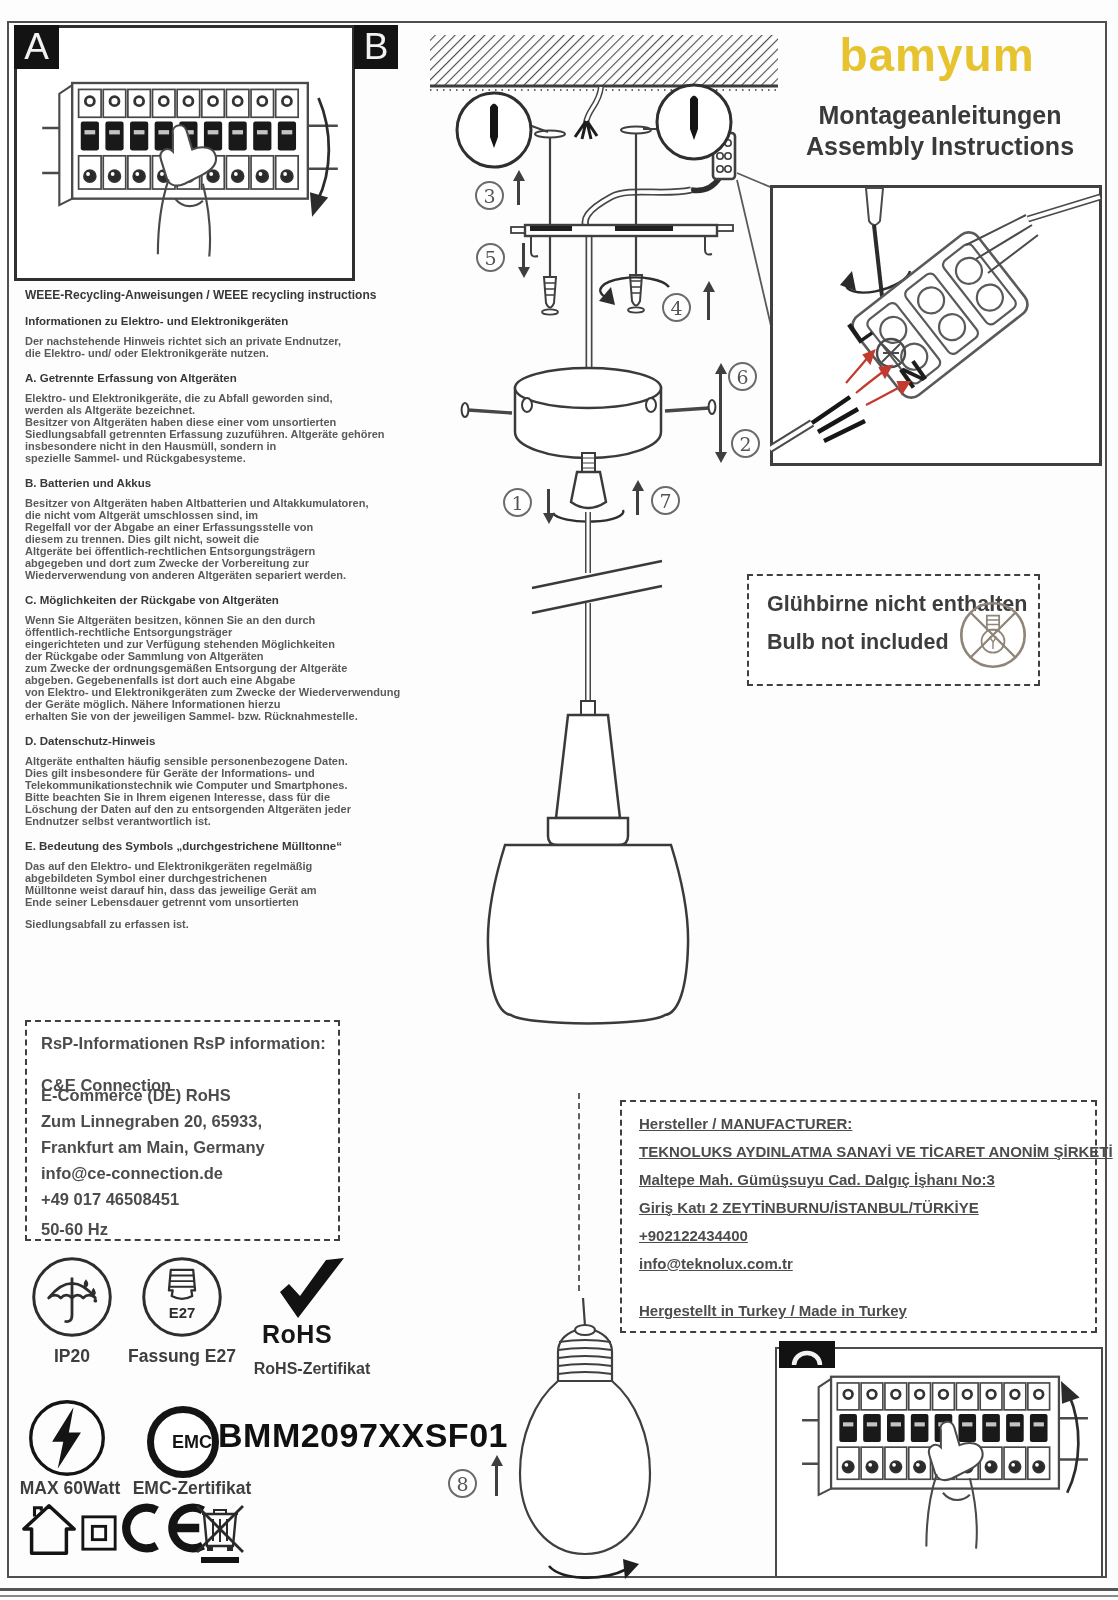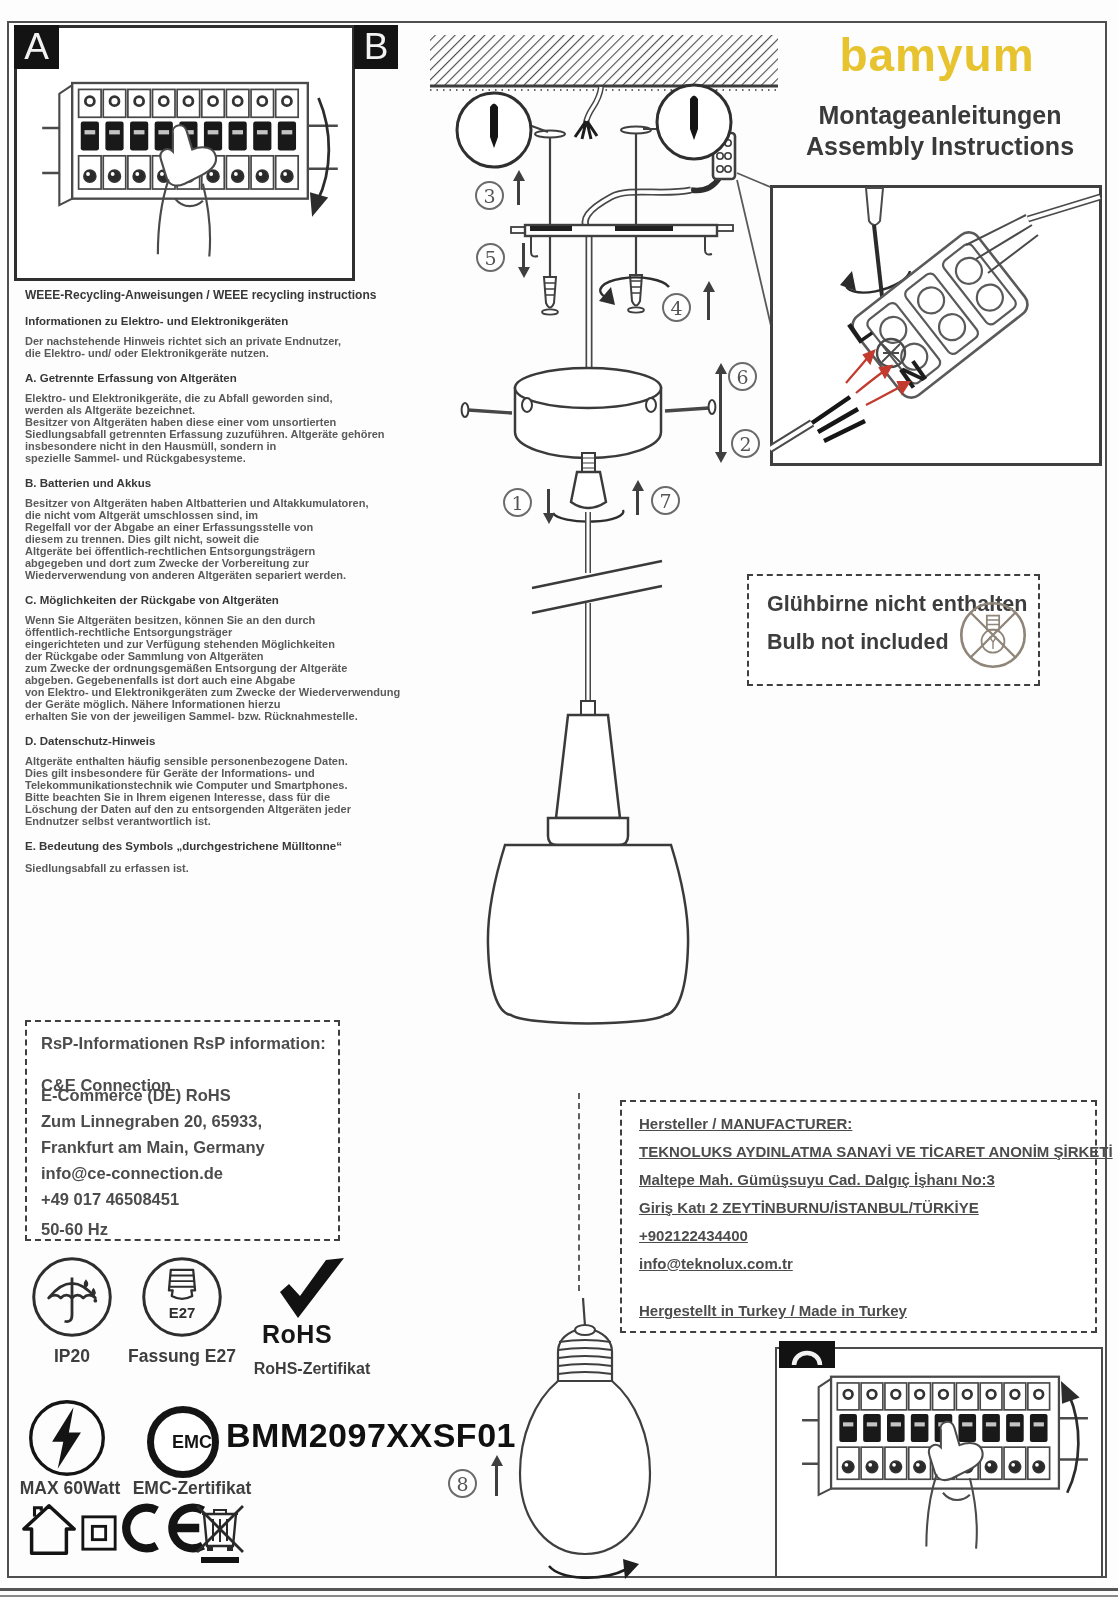--- a/index.html
+++ b/index.html
@@ -317,20 +317,24 @@
 der Geräte möglich. Nähere Informationen hierzu
 erhalten Sie von der jeweiligen Sammel- bzw. Rücknahmestelle.</p>
   <h3>D. Datenschutz-Hinweis</h3>
   <p>Altgeräte enthalten häufig sensible personenbezogene Daten.
 Dies gilt insbesondere für Geräte der Informations- und
 Telekommunikationstechnik wie Computer und Smartphones.
  Bitte beachten Sie in Ihrem eigenen Interesse, dass für die
 Löschung der Daten auf den zu entsorgenden Altgeräten jeder
 Endnutzer selbst verantwortlich ist.</p>
   <h3>E. Bedeutung des Symbols „durchgestrichene Mülltonne“</h3>
+  <p>Das auf den Elektro- und Elektronikgeräten regelmäßig
+ abgebildeten Symbol einer durchgestrichenen
+Mülltonne weist darauf hin, dass das jeweilige Gerät am
+Ende seiner Lebensdauer getrennt vom unsortierten</p>
   <p style="margin-top:10px">Siedlungsabfall zu erfassen ist.</p>
 </div>
 
 <div class="abs dashed rsp">
   <div class="line" style="top:12px">RsP-Informationen RsP information:</div>
   <div class="line" style="top:54px">C&amp;E Connection</div>
   <div class="line" style="top:64px">E-Commerce (DE) RoHS</div>
   <div class="line" style="top:90px">Zum Linnegraben 20, 65933,</div>
   <div class="line" style="top:116px">Frankfurt am Main, Germany</div>
   <div class="line" style="top:142px">info@ce-connection.de</div>
@@ -389,21 +393,21 @@
 <svg class="abs" style="left:27px;top:1398px;" width="80" height="80" viewBox="0 0 86 86">
   <circle cx="43" cy="43" r="39" fill="none" stroke="#141414" stroke-width="3.6"></circle>
   <polygon points="50,10 27,47 39,47 33,76 58,37 45,37" fill="#141414"></polygon>
 </svg>
 <div class="iclabel" style="left:5px;top:1478px;width:130px;">MAX 60Watt</div>
 
 <div class="emccirc" style="left:147px;top:1406px;">
     <span>EMC</span>
   </div>
 <div class="iclabel" style="left:112px;top:1478px;width:160px;">EMC-Zertifikat</div>
-<div class="code" style="left:218px;top:1416px;padding-left:8px;">BMM2097XXSF01</div>
+<div class="code" style="left:218px;top:1416px;">BMM2097XXSF01</div>
 
 <svg class="abs" style="left:20px;top:1500px;" width="58" height="58" viewBox="0 0 60 58">
   <path d="M30 5 L56 29 H48 V54 H12 V29 H4 Z" fill="none" stroke="#141414" stroke-width="3.6" stroke-linejoin="round"></path>
   <path d="M15 16 V7 H22 V10" fill="none" stroke="#141414" stroke-width="3.2"></path>
 </svg>
 <svg class="abs" style="left:80px;top:1514px;" width="38" height="38" viewBox="0 0 40 40">
   <rect x="3" y="3" width="34" height="34" fill="none" stroke="#141414" stroke-width="3"></rect>
   <rect x="13" y="13" width="14" height="14" fill="none" stroke="#141414" stroke-width="3"></rect>
 </svg>
 <svg class="abs" style="left:118px;top:1500px;" width="96" height="56" viewBox="0 0 104 56">

